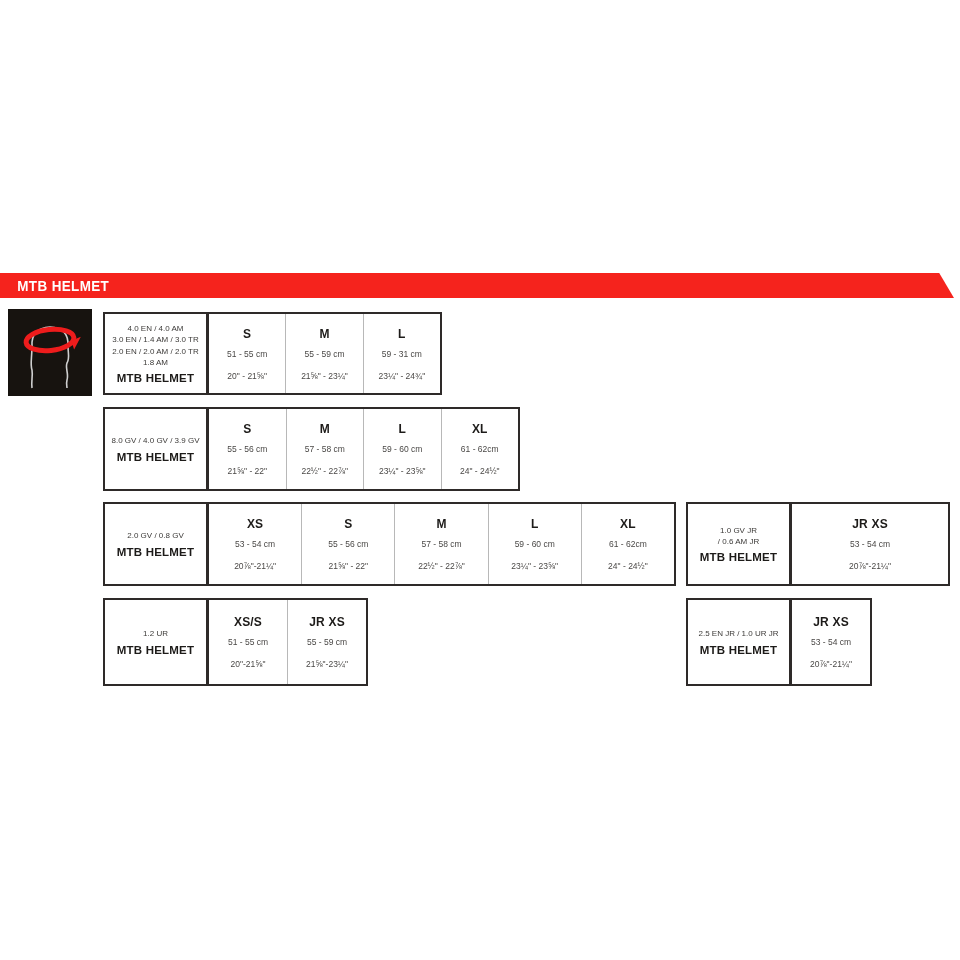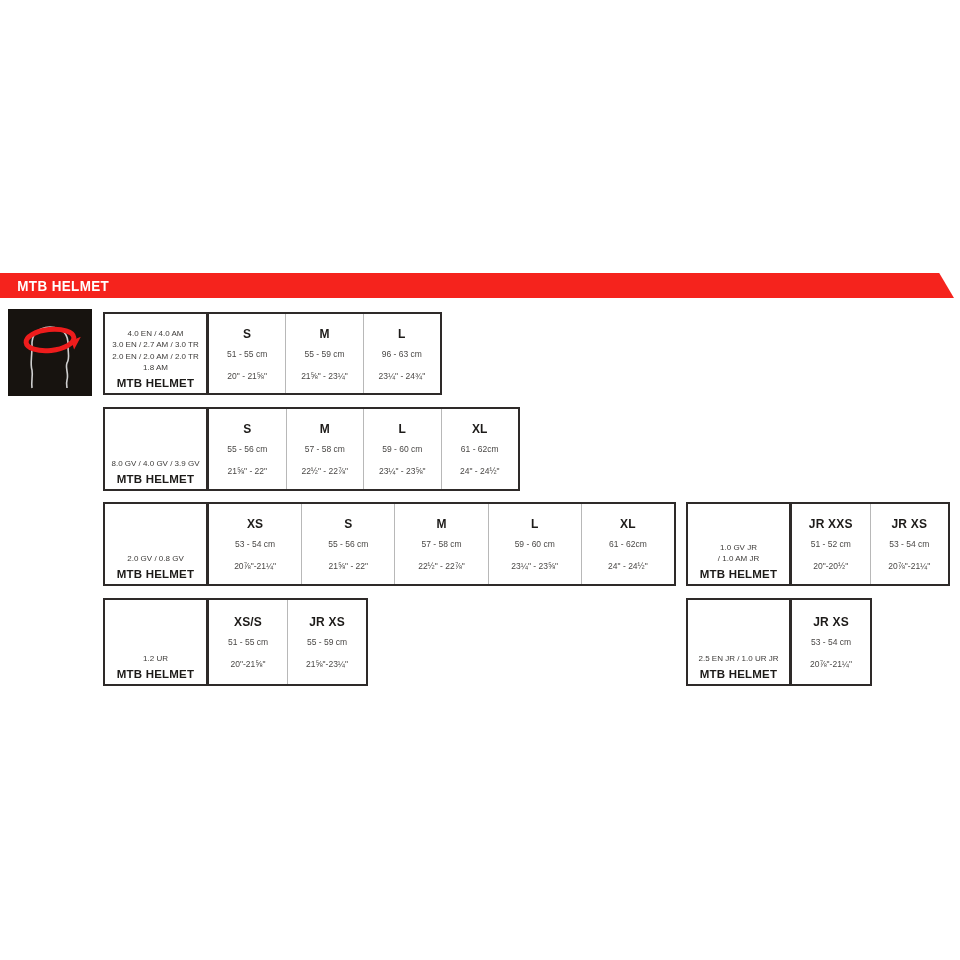--- a/index.html
+++ b/index.html
@@ -24,21 +24,21 @@
     position:absolute;left:8px;top:309px;width:84px;height:87px;
     background:#17130f;display:flex;align-items:center;justify-content:center;
   }
   
   .size-table{
     position:absolute;background:#ffffff;
     border:2px solid #2e2a29;display:flex;box-sizing:border-box;
   }
   .label-cell{
     width:104px;flex:0 0 104px;border-right:3px solid #2e2a29;
-    display:flex;flex-direction:column;align-items:center;justify-content:flex-end;
+    display:flex;flex-direction:column;align-items:center;justify-content:center;
     text-align:center;padding:4px 2px;box-sizing:border-box;
   }
   .label-lines{font-size:8px;line-height:1.4;color:#3c3a38;}
   .label-title{font-size:11.5px;font-weight:bold;color:#1d1b19;margin-top:4px;letter-spacing:.2px;}
   .size-cols{flex:1;display:flex;}
   .size-col{
     flex:1;display:flex;flex-direction:column;align-items:center;justify-content:center;
     text-align:center;padding:4px 2px;box-sizing:border-box;
   }
   .size-col + .size-col{border-left:1px solid #b8b8b8;}
@@ -71,40 +71,40 @@
       <ellipse cx="35" cy="24" rx="24" ry="10.5" fill="none" stroke="#ee1c1c" stroke-width="5"></ellipse>
       <polygon points="56,27 66,24 58,36" fill="#ee1c1c"></polygon>
     </g>
   </svg>
 </div>
 
 <div class="size-table" id="t1">
   <div class="label-cell">
     <div class="label-lines">
       <div>4.0 EN / 4.0 AM</div>
-      <div>3.0 EN / 2.7 AM /  3.0 TR</div>
+      <div>3.0 EN / 1.4 AM /  3.0 TR</div>
       <div>2.0 EN / 2.0 AM / 2.0 TR</div>
       <div>1.8 AM</div>
     </div>
     <div class="label-title">MTB HELMET</div>
   </div>
   <div class="size-cols">
     <div class="size-col">
       <div class="size-name">S</div>
       <div class="size-cm">51 - 55 cm</div>
       <div class="size-in">20" - 21⅝"</div>
     </div>
     <div class="size-col">
       <div class="size-name">M</div>
       <div class="size-cm">55 - 59 cm</div>
       <div class="size-in">21⅝" - 23¼"</div>
     </div>
     <div class="size-col">
       <div class="size-name">L</div>
-      <div class="size-cm">96 - 63 cm</div>
+      <div class="size-cm">59 - 31 cm</div>
       <div class="size-in">23¼" - 24¾"</div>
     </div>
   </div>
 </div>
 
 <div class="size-table" id="t2">
   <div class="label-cell">
     <div class="label-lines">
       <div>8.0 GV / 4.0 GV / 3.9 GV</div>
     </div>
@@ -167,30 +167,25 @@
       <div class="size-cm">61 - 62cm</div>
       <div class="size-in">24" - 24½"</div>
     </div>
   </div>
 </div>
 
 <div class="size-table" id="t4">
   <div class="label-cell">
     <div class="label-lines">
       <div>1.0 GV JR</div>
-      <div>/ 1.0 AM JR</div>
-    </div>
-    <div class="label-title">MTB HELMET</div>
-  </div>
-  <div class="size-cols">
-    <div class="size-col">
-      <div class="size-name">JR XXS</div>
-      <div class="size-cm">51 - 52 cm</div>
-      <div class="size-in">20"-20½"</div>
-    </div>
+      <div>/ 0.6 AM JR</div>
+    </div>
+    <div class="label-title">MTB HELMET</div>
+  </div>
+  <div class="size-cols">
     <div class="size-col">
       <div class="size-name">JR XS</div>
       <div class="size-cm">53 - 54 cm</div>
       <div class="size-in">20⅞"-21¼"</div>
     </div>
   </div>
 </div>
 
 <div class="size-table" id="t5">
   <div class="label-cell">

